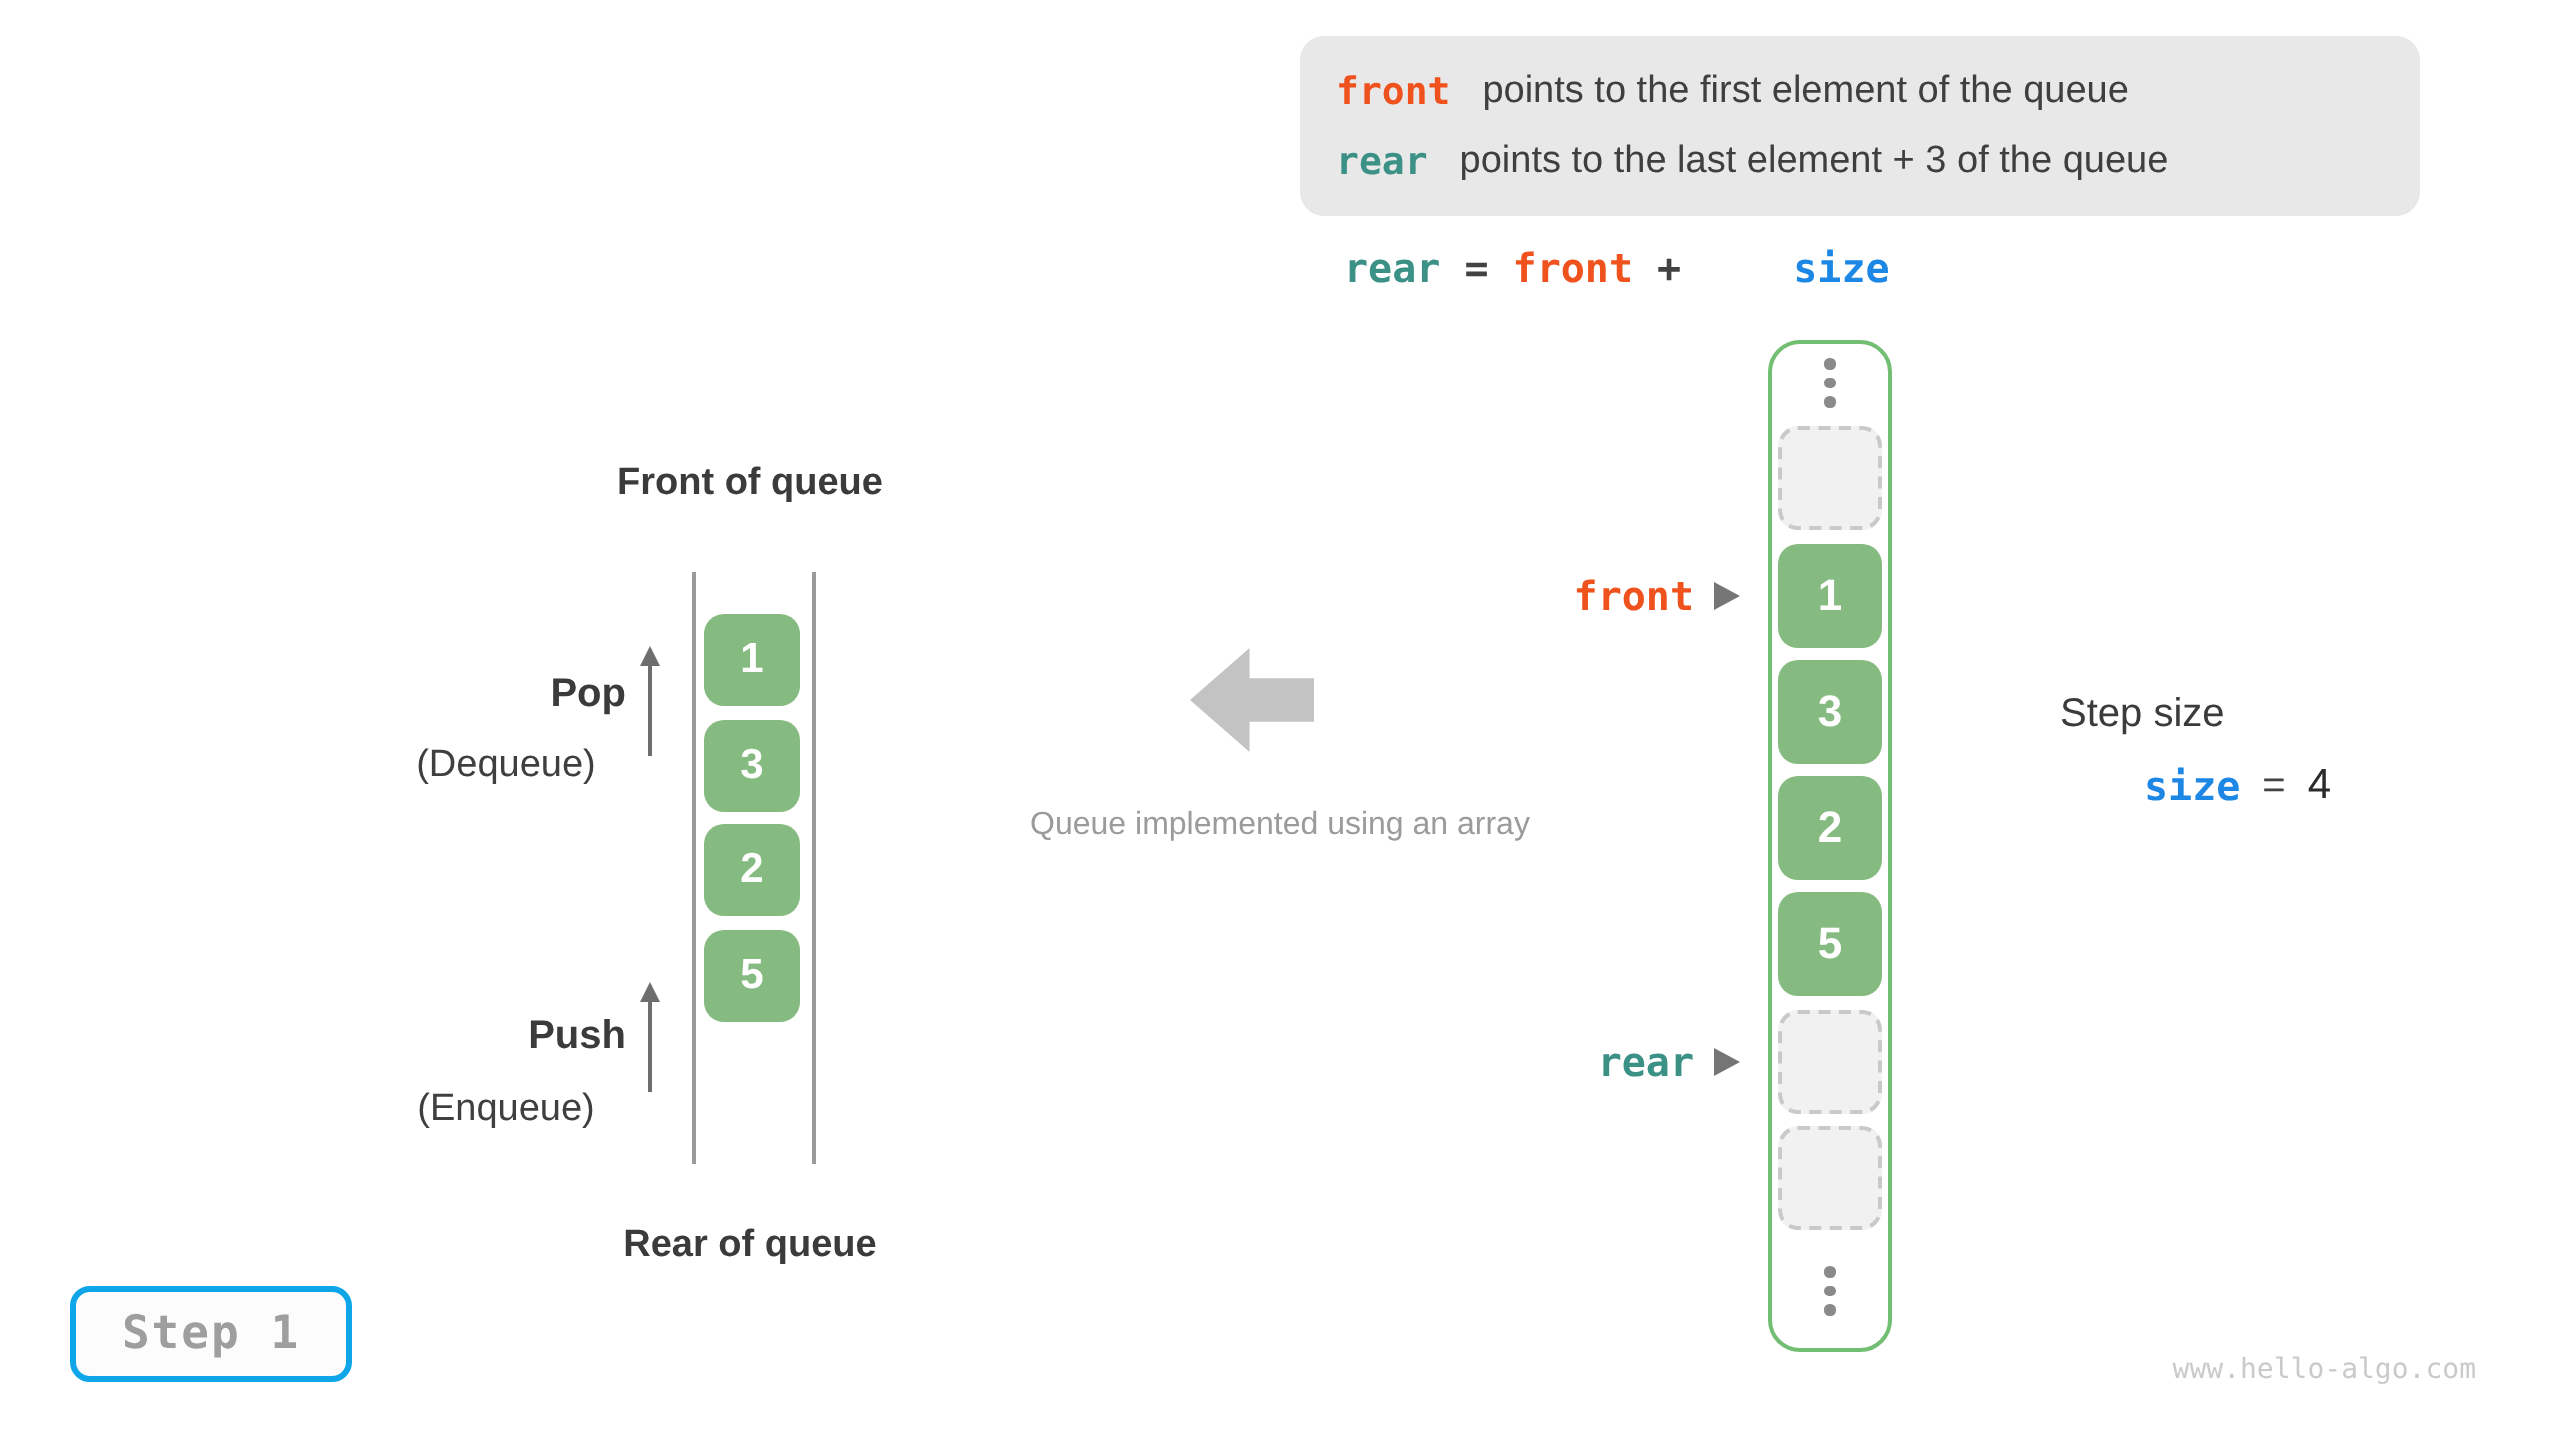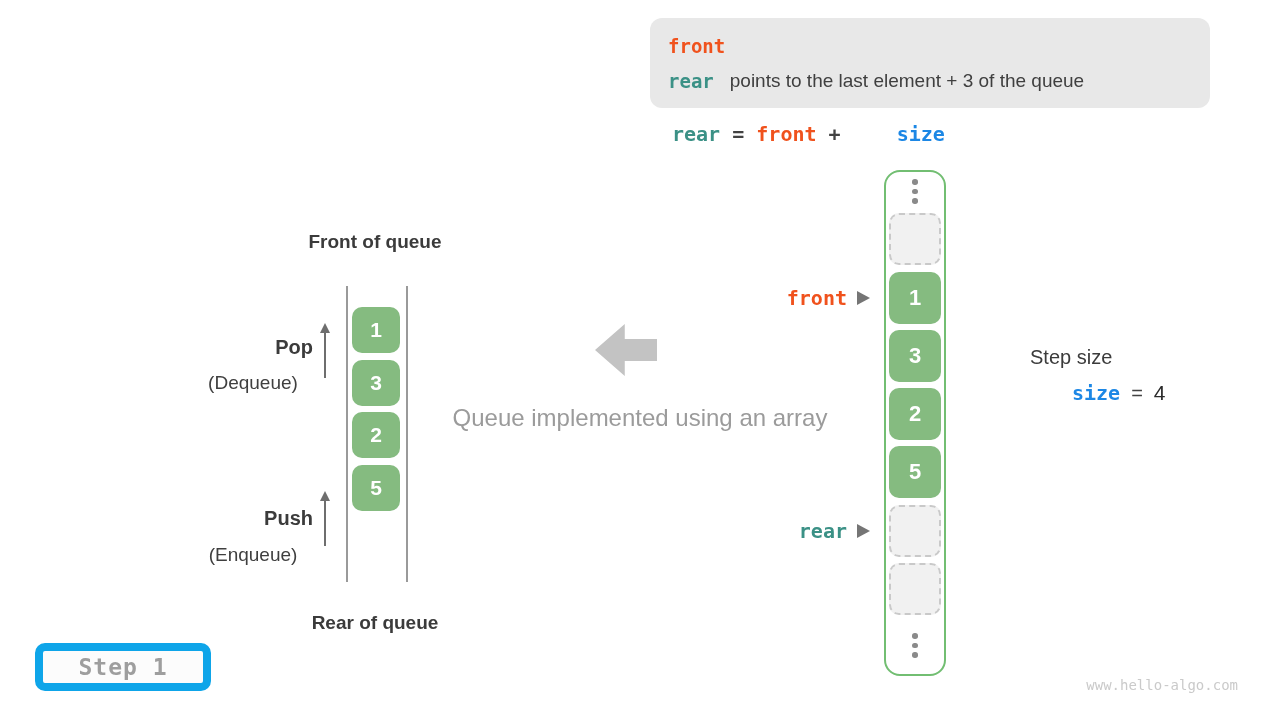--- a/index.html
+++ b/index.html
@@ -45,21 +45,21 @@
   .op-title { width:120px; text-align:right; font-weight:bold; font-size:20px; color:#3B3B3B; }
   .op-sub   { width:150px; text-align:center; font-size:19px; color:#3F3F3F; }
   #pop-title  { left:193px; top:336px; }
   #pop-sub    { left:178px; top:372px; }
   #push-title { left:193px; top:507px; }
   #push-sub   { left:178px; top:544px; }
 
   
   #block-arrow { left:595px; top:324px; width:62px; height:52px; background:#C3C3C3;
                  clip-path:polygon(0 50%, 48% 0, 48% 29%, 100% 29%, 100% 71%, 48% 71%, 48% 100%); }
-  #caption { left:440px; top:404px; width:400px; text-align:center; font-size:24px; color:#9B9B9B; }
+  #caption { left:440px; top:404px; width:400px; text-align:center; font-size:16px; color:#9B9B9B; }
 
   
   #array-box { left:884px; top:170px; width:62px; height:506px; background:#fff;
                border:2px solid #72BE72; border-radius:16px; }
   .rcell { left:889px; width:52px; height:52px; border-radius:10px; }
   .rcell.filled { background:#85BB80; color:#fff; font-weight:bold; font-size:22px;
                   display:flex; align-items:center; justify-content:center; }
   .rcell.empty  { background:#F1F1F1; border:2px dashed #C9C9C9; }
 
   .dots { left:912px; width:6px; display:flex; flex-direction:column; gap:4px; }
@@ -73,38 +73,39 @@
   #rear-pointer  { top:517px; }
   .tri { width:0; height:0; border-top:7px solid transparent; border-bottom:7px solid transparent;
          border-left:13px solid #757575; }
 
   
   #queue-size-label { left:1030px; top:346px; font-size:20px; color:#3B3B3B; }
   #queue-size-line  { left:1028px; top:381px; display:flex; align-items:center; gap:11px; font-size:20px; }
   #queue-size-line .val { color:#2B2B2B; font-size:21px; }
 
   
-  #step-box { left:35px; top:643px; width:176px; height:48px; background:#FCFCFC;
-              border:8px solid #0ea5e9; border-radius:10px;
+  #step-box { left:35px; top:643px; width:141px; height:48px; background:#FCFCFC;
+              border:3px solid #0ea5e9; border-radius:10px;
               display:flex; align-items:center; justify-content:center;
               font-family:"DejaVu Sans Mono", monospace; font-weight:bold;
               font-size:23px; color:#9E9E9E; letter-spacing:1px; }
 
   
   #watermark { right:42px; top:677px; font-family:"DejaVu Sans Mono", monospace;
                font-size:14px; color:#CACACA; font-weight:normal; }
 </style>
 </head>
 <body>
 
 <div id="stage">
 
   <div id="info-box" class="abs">
     <div class="info-line">
       <span class="code mono c-front">front</span>
+      <span>points to the first element of the queue</span>
     </div>
     <div class="info-line">
       <span class="code mono c-rear">rear</span>
       <span>points to the last element + 3 of the queue</span>
     </div>
   </div>
 
   <div id="formula" class="abs mono">
     <span class="c-rear">rear</span>
     <span class="c-op"> = </span>

